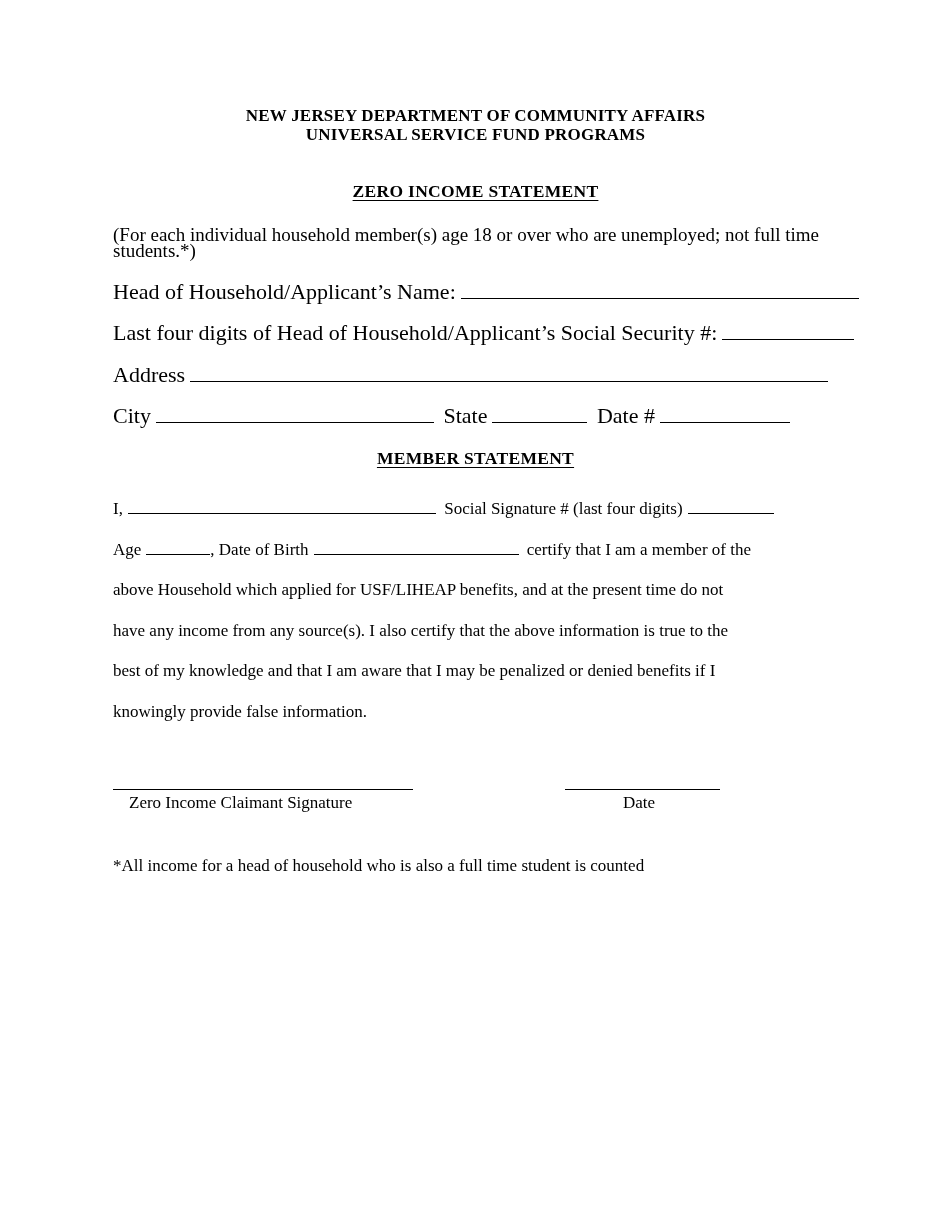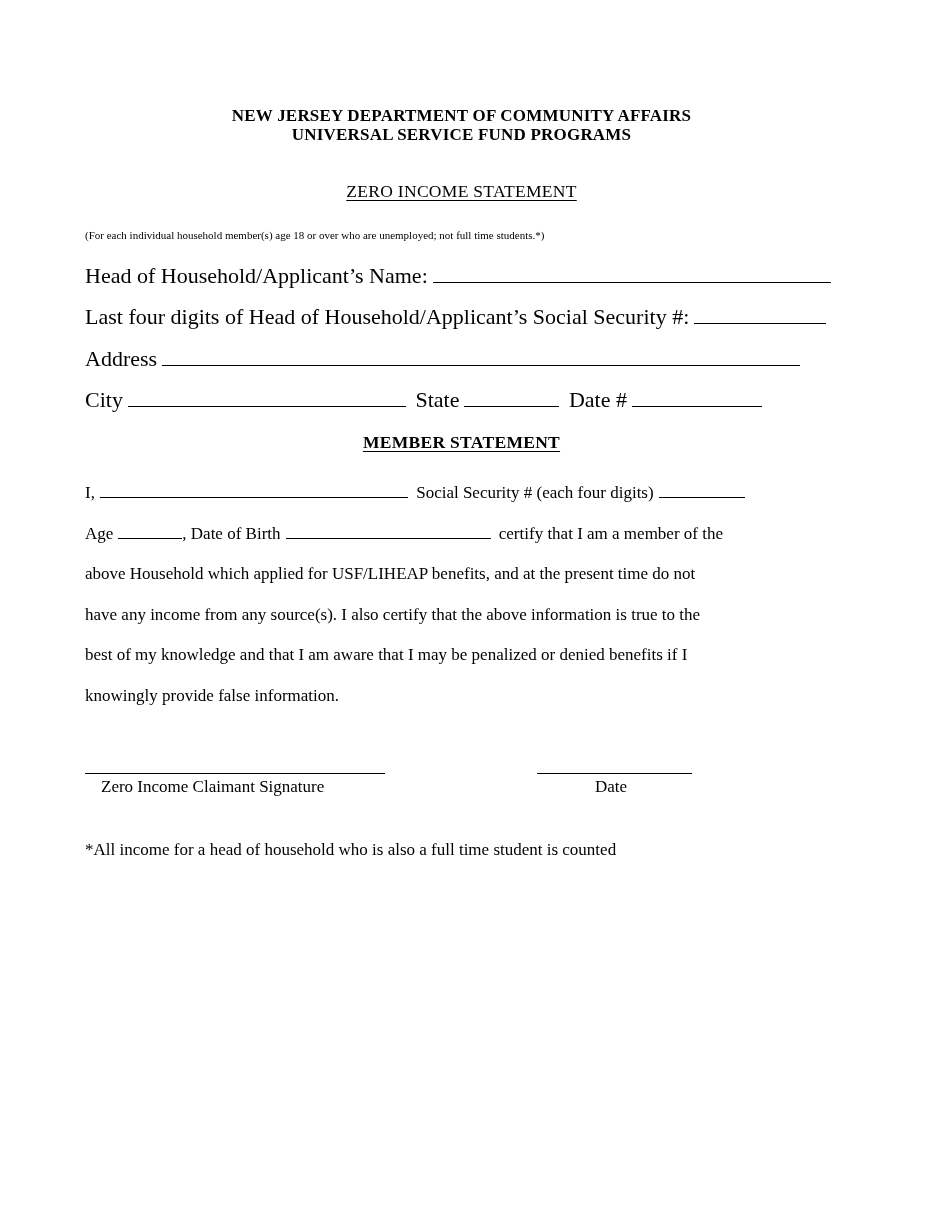--- a/index.html
+++ b/index.html
@@ -11,42 +11,42 @@
     position: relative;
     width: 950px;
     height: 1230px;
     background: #ffffff;
     color: #000000;
     font-family: "Liberation Serif", "DejaVu Serif", serif;
     overflow: hidden;
     box-sizing: border-box;
   }
   .content {
-    padding: 106px 112px 0 85px;
+    padding: 106px 112px 0 113px;
     box-sizing: border-box;
   }
   .doc-header {
     text-align: center;
     font-weight: bold;
     font-size: 17px;
     line-height: 19px;
     letter-spacing: 0.2px;
   }
   .doc-title {
     margin-top: 37px;
     text-align: center;
-    font-weight: normal;
+    font-weight: bold;
     font-size: 17.5px;
     text-decoration: underline;
     text-underline-offset: 3px;
     letter-spacing: 0.3px;
   }
   .note {
     margin-top: 25px;
-    font-size: 11px;
+    font-size: 19px;
     line-height: 16px;
   }
   .field-row {
     margin-top: 22.5px;
     font-size: 22px;
     line-height: 19px;
     white-space: nowrap;
   }
   .blank {
     display: inline-block;
@@ -129,21 +129,21 @@
       <span>City</span><span class="blank" style="width:278px"></span>
       <span style="margin-left:4px">State</span><span class="blank" style="width:95px"></span>
       <span style="margin-left:4px">Date #</span><span class="blank" style="width:130px"></span>
     </div>
 
     <div class="section-title">MEMBER STATEMENT</div>
 
     <div class="member-para">
       <div class="member-line">
         <span>I,</span><span class="blank" style="width:308px"></span>
-        <span style="margin-left:4px">Social Security # (each four digits)</span><span class="blank" style="width:86px"></span>
+        <span style="margin-left:4px">Social Signature # (last four digits)</span><span class="blank" style="width:86px"></span>
       </div>
       <div class="member-line">
         <span>Age</span><span class="blank" style="width:64px"></span><span class="no-gap">, Date of Birth</span><span class="blank" style="width:205px"></span>
         <span style="margin-left:4px">certify that I am a member of the</span>
       </div>
       <div class="member-line">above Household which applied for USF/LIHEAP benefits, and at the present time do not</div>
       <div class="member-line">have any income from any source(s).  I also certify that the above information is true to the</div>
       <div class="member-line">best of my knowledge and that I am aware that I may be penalized or denied benefits if I</div>
       <div class="member-line">knowingly provide false information.</div>
     </div>

